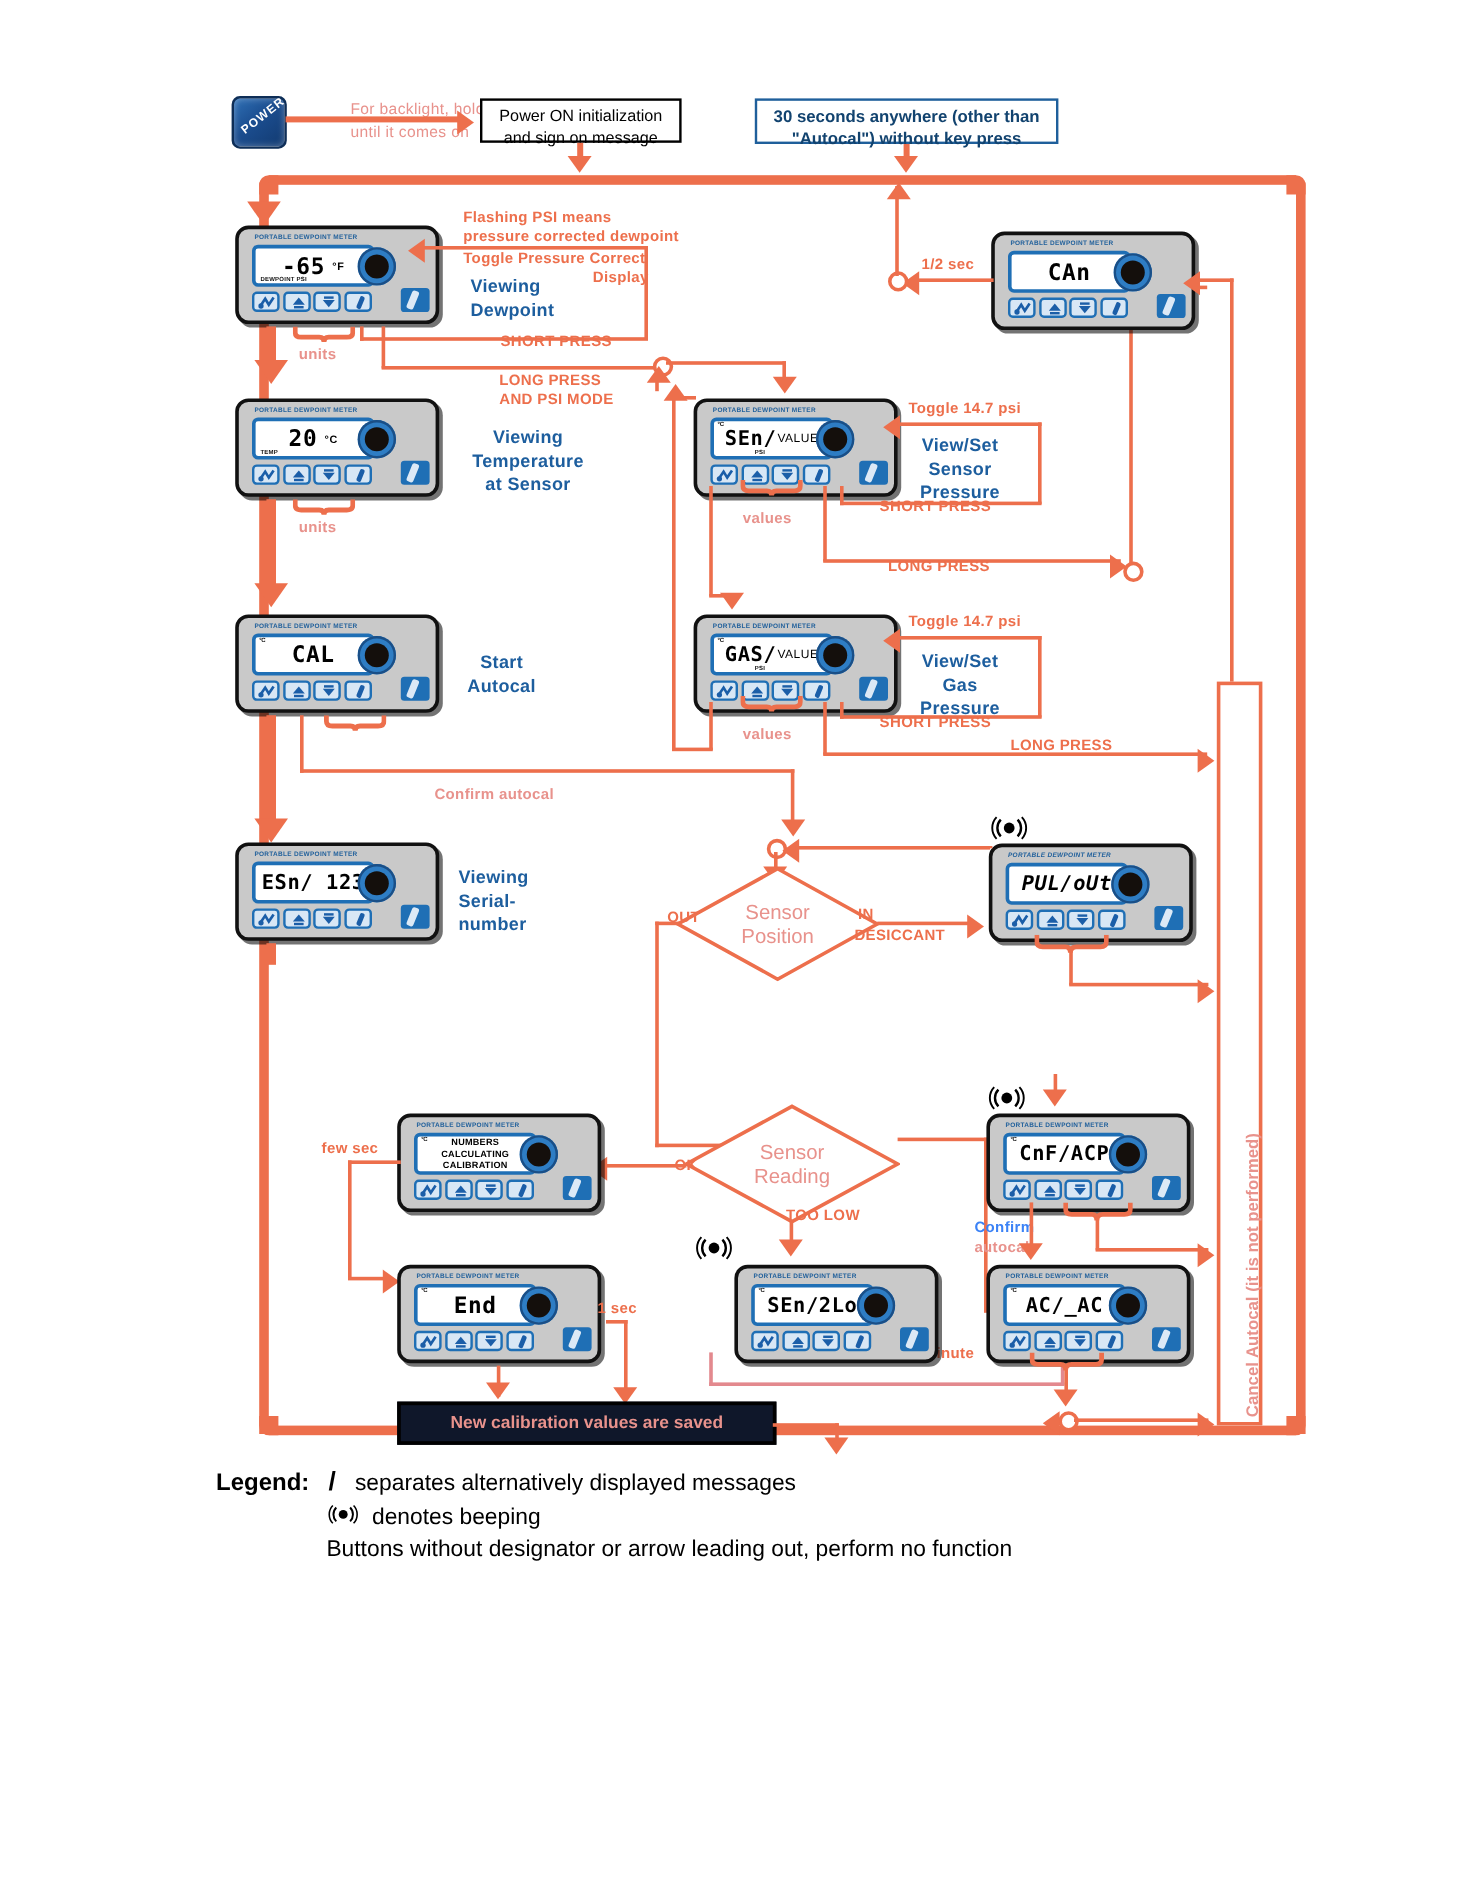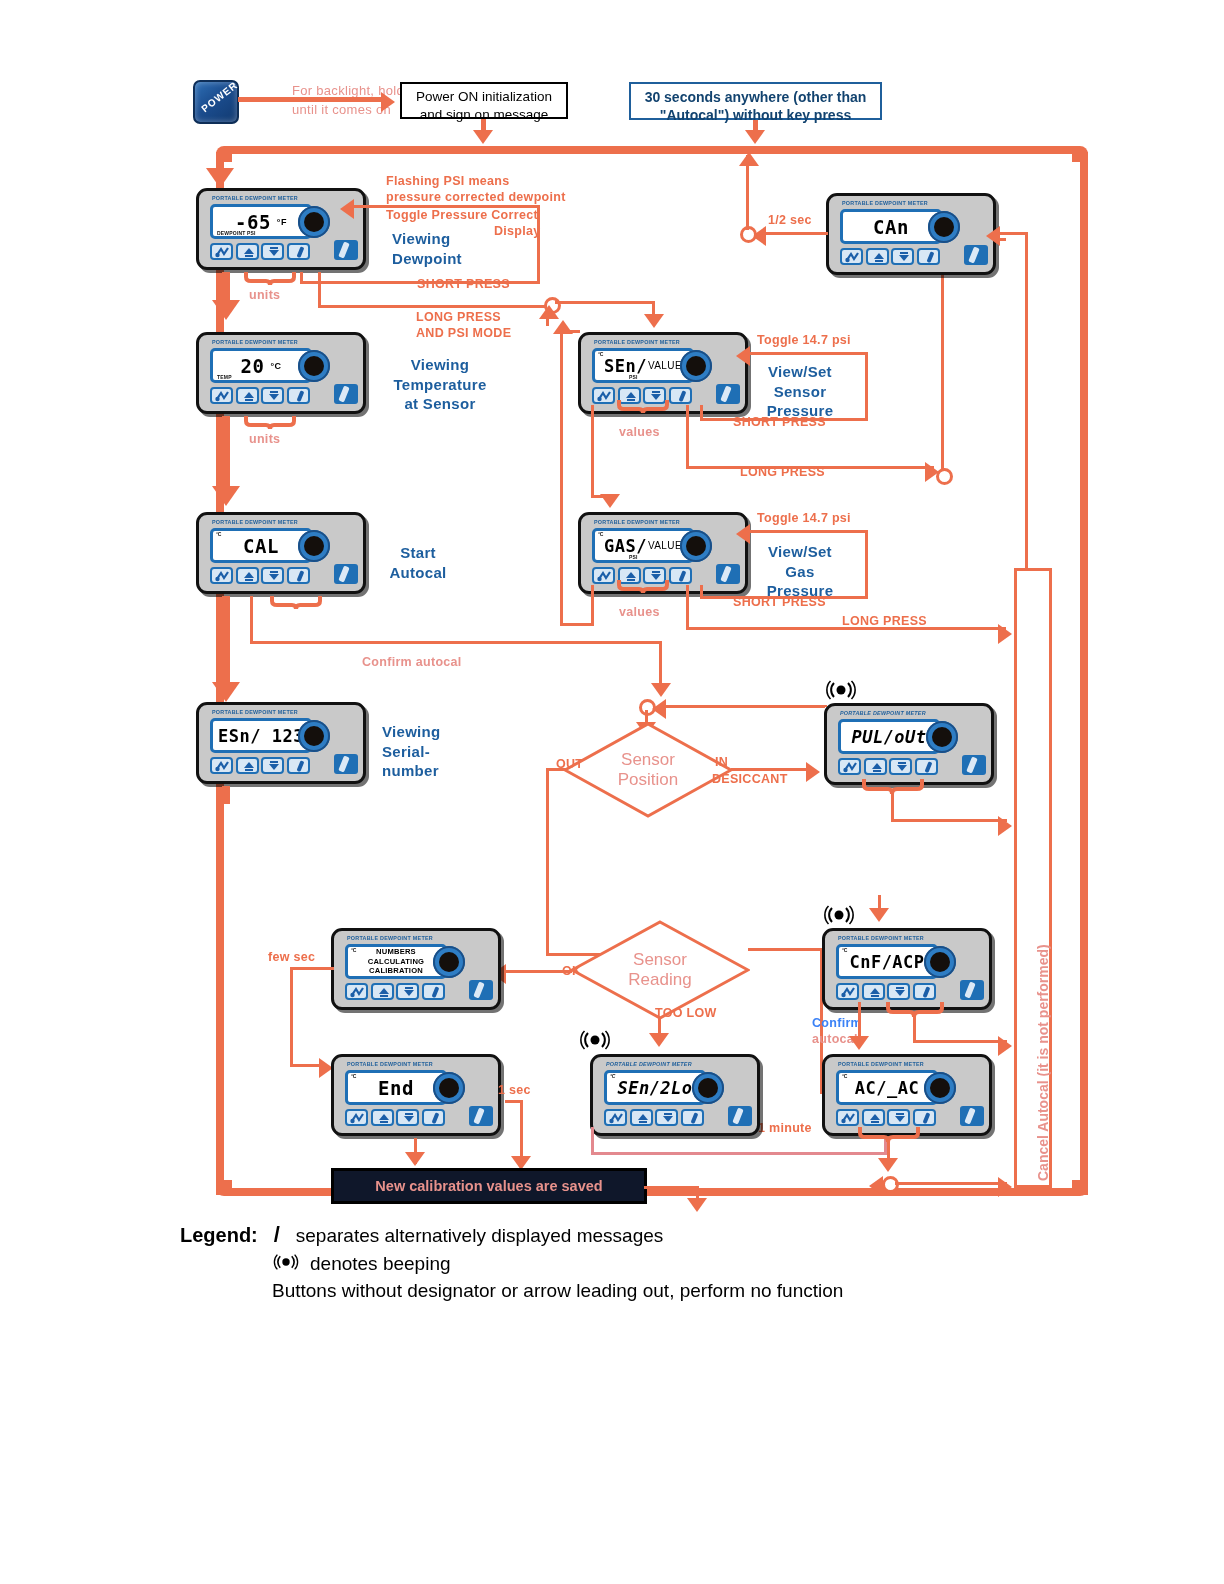--- a/index.html
+++ b/index.html
@@ -769,21 +769,21 @@
 
   <div class="beep" style="left:578px;top:1030px;">
     <svg width="34" height="20" viewBox="0 0 34 20">
         <circle cx="17" cy="10" r="4.5" fill="#000"></circle>
         <path d="M10 3 A10 10 0 0 0 10 17" stroke="#000" stroke-width="2" fill="none"></path>
         <path d="M24 3 A10 10 0 0 1 24 17" stroke="#000" stroke-width="2" fill="none"></path>
         <path d="M6.5 1 A13 13 0 0 0 6.5 19" stroke="#000" stroke-width="1.6" fill="none"></path>
         <path d="M27.5 1 A13 13 0 0 1 27.5 19" stroke="#000" stroke-width="1.6" fill="none"></path>
       </svg>
   </div>
-  <div class="meter" style="left:590px;top:1054px;font-style:italic;">
+  <div class="meter" style="left:612px;top:1054px;">
     <div class="brand">PORTABLE DEWPOINT METER</div>
     <div class="lcd">
       <div class="tiny">°C</div>
       <div class="val" style="font-size:17px;">
         <span>SEn/2Lo</span>
       </div>
     </div>
     <div class="knob"></div>
     <div class="bigbtn"></div>
     <div class="btns">

